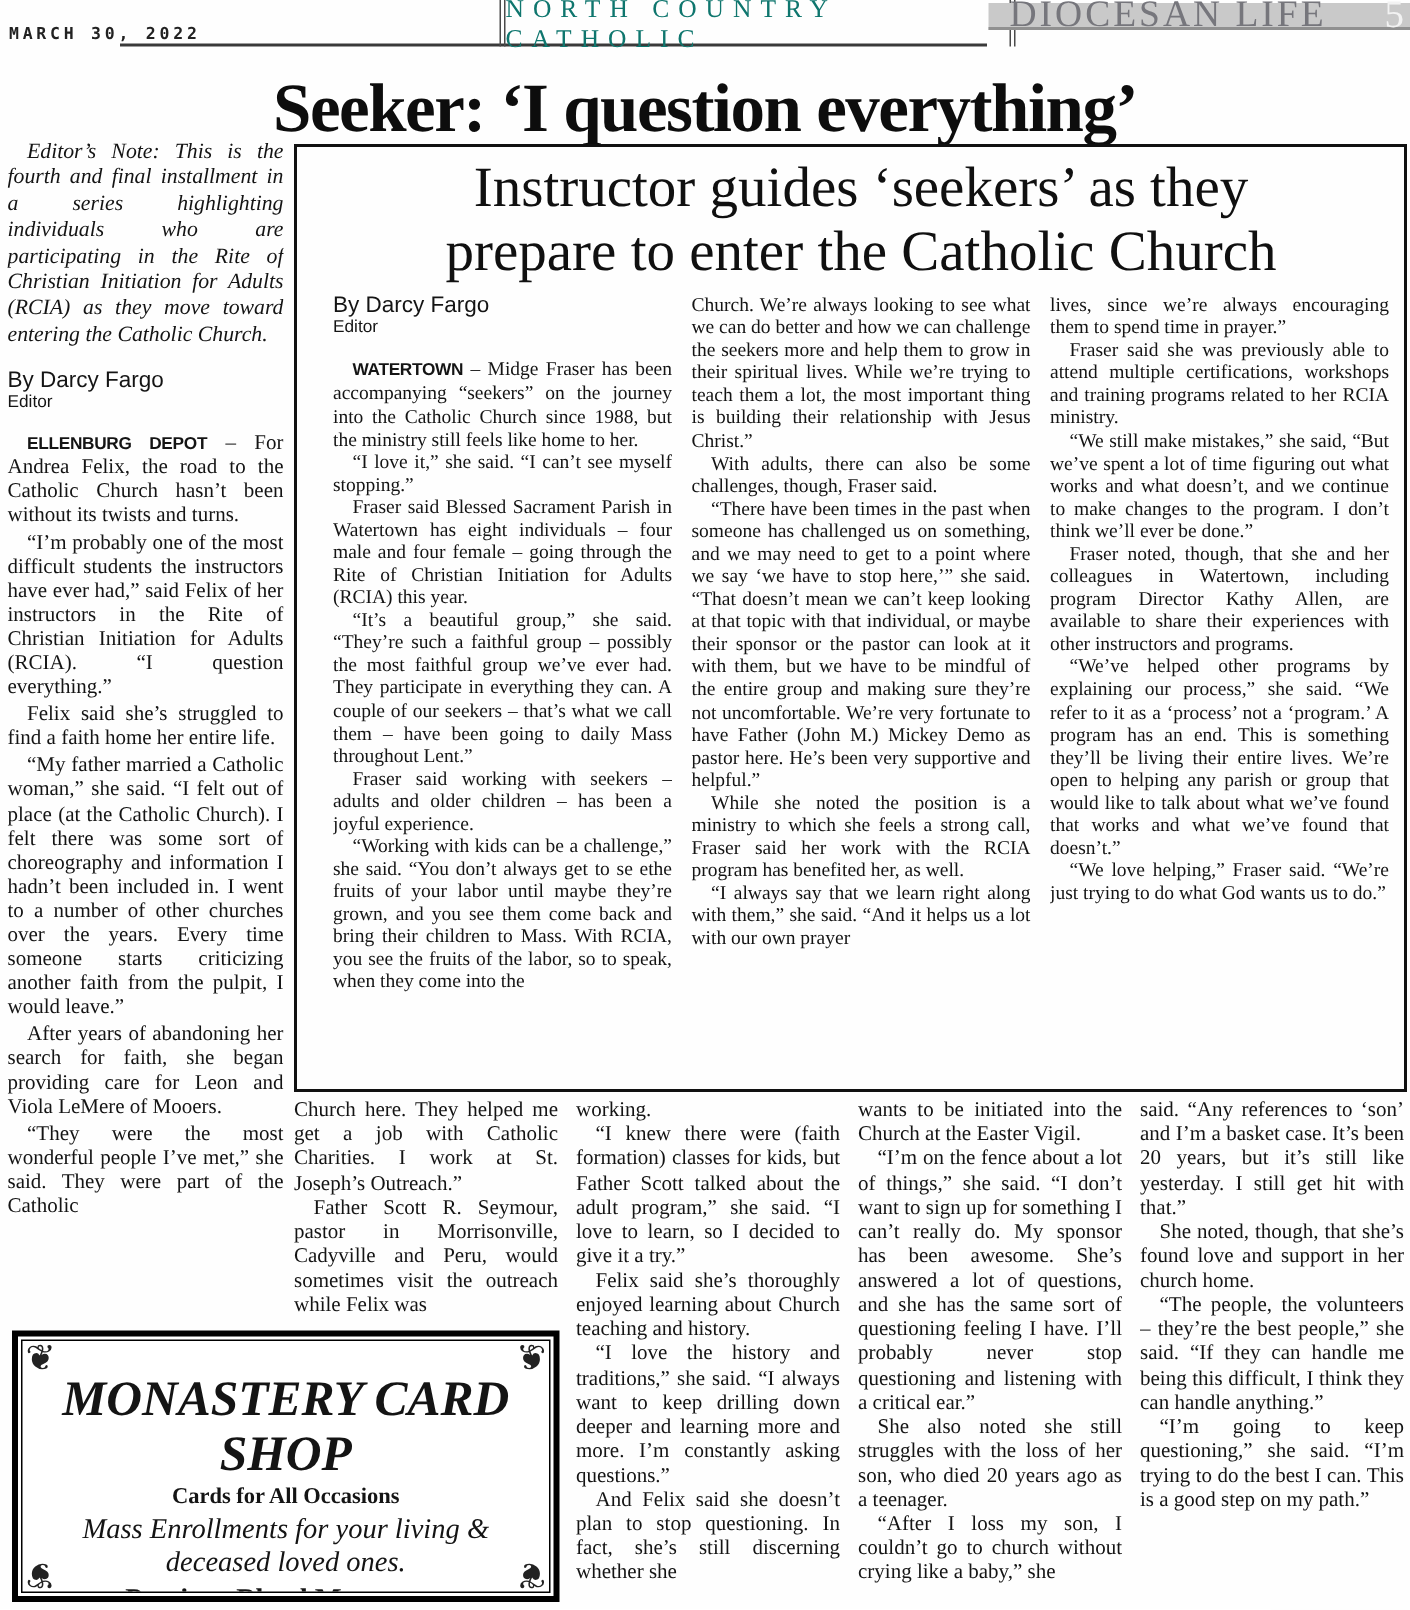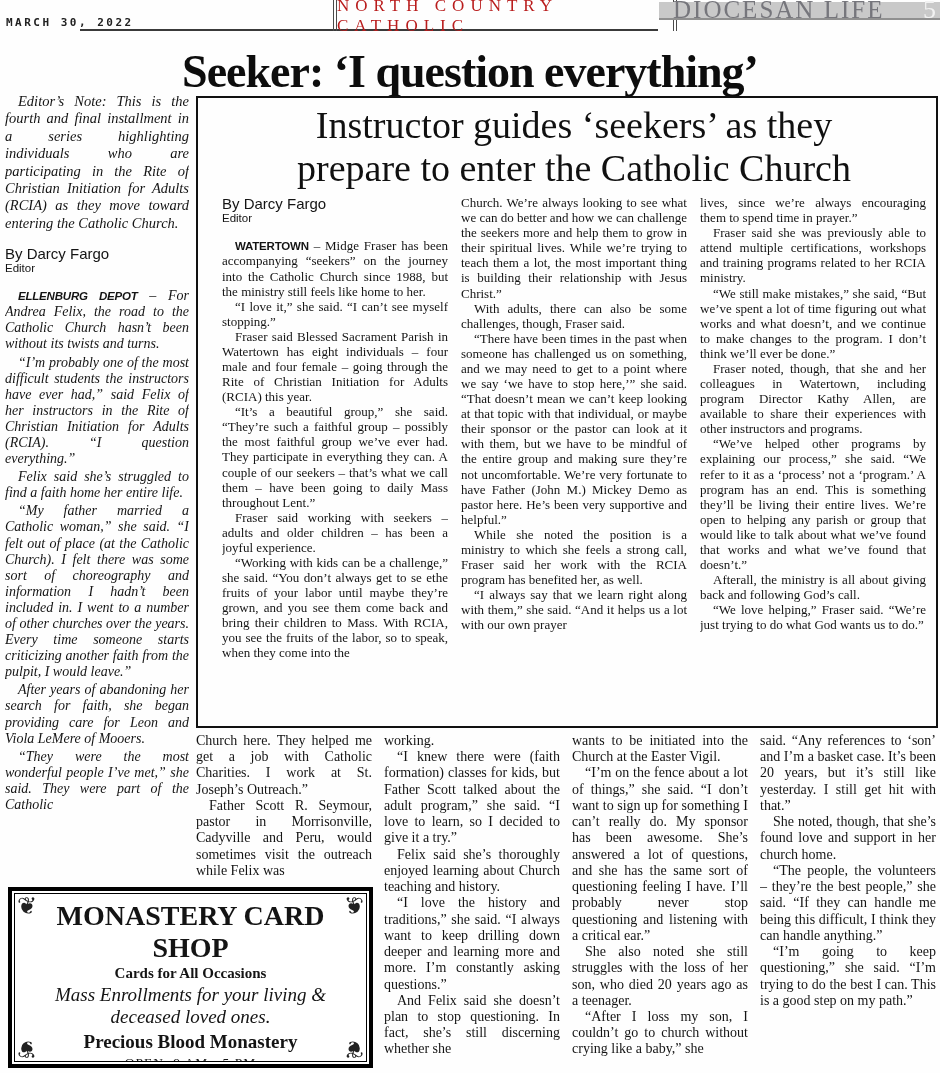--- a/index.html
+++ b/index.html
@@ -8,21 +8,21 @@
   .page { position:absolute; inset:0; background:#fefefe; }
 
   
   .header { position:absolute; top:0; left:0; width:940px; height:33px; }
   .date { position:absolute; left:6px; top:16px; font-family:"DejaVu Sans Mono", monospace;
           font-size:11px; font-weight:bold; letter-spacing:2.5px; color:#222; }
   .header-rule { position:absolute; left:80px; top:29px; width:578px; border-top:2px solid #3a3a3a; }
   .masthead { position:absolute; left:333px; top:0; width:344px; height:31px;
               border-left:4px double #4a4a4a; border-right:4px double #4a4a4a;
               display:flex; align-items:center; justify-content:center;
-              font-size:17px; letter-spacing:6px; color:#b91c1c; }
+              font-size:17px; letter-spacing:6px; color:#0f766e; }
   .section-banner { position:absolute; left:659px; top:2px; width:281px; height:18px;
                     background:#c9c9c9; border-bottom:2px solid #909090;
                     display:flex; align-items:center; justify-content:space-between; padding:0 4px 0 14px; }
   .section-title { font-size:25px; letter-spacing:2px; color:#76767c; }
   .page-number { font-size:26px; color:#f2f2f2; }
 
   
   .main-headline { position:absolute; top:45px; left:0; width:940px; text-align:center;
                    font-size:46px; font-weight:bold; letter-spacing:-1px; color:#0d0d0d; }
 
@@ -30,21 +30,21 @@
   p.art { font-size:14px; line-height:1.15; text-align:justify; text-indent:13px; }
   p.noindent { text-indent:0; }
   .dateline { font-family:"Liberation Sans", sans-serif; font-weight:bold; font-size:11.5px; letter-spacing:-0.2px; }
   .byline-by { font-family:"Liberation Sans", sans-serif; font-weight:normal; font-size:15px; }
   .byline-title { font-family:"Liberation Sans", sans-serif; font-size:11.5px; }
 
   
   .left-col { position:absolute; left:5px; top:93px; width:184px; height:786px; overflow:hidden; }
   .editors-note { font-style:italic; font-size:14.5px; line-height:1.2; text-align:justify; text-indent:13px; }
   .left-col .byline { margin-top:13px; }
-  .left-col p.art { margin-top:2px;font-style:italic; }
+  .left-col p.art { margin-top:2px; }
   .left-col p.first { margin-top:14px; }
 
   
   .article-box { position:absolute; left:196px; top:96px; width:742px; height:632px;
                  border:2px solid #111; padding:6px 10px 4px 24px; overflow:hidden; }
   .box-headline { text-align:center; font-size:38px; line-height:1.12; color:#101010; letter-spacing:0; }
   .box-cols { display:flex; gap:13px; margin-top:6px; }
   .box-col { width:232px; height:506px; overflow:hidden; }
   .box-col p.art { font-size:13px; line-height:1.16; }
   .box-byline { margin-bottom:14px; }
@@ -57,21 +57,21 @@
   
   .ad { position:absolute; left:8px; top:887px; width:365px; height:181px;
         border:4px solid #000; background:#fff; }
   .ad-inner { position:absolute; inset:2px; border:1.5px solid #000; padding:4px 6px 2px 6px;
               text-align:center; overflow:hidden; }
   .ad-corner { position:absolute; font-size:24px; color:#222; line-height:1; }
   .ad-corner.tl { left:2px; top:0; }
   .ad-corner.tr { right:2px; top:0; transform:scaleX(-1); }
   .ad-corner.bl { left:2px; bottom:0; transform:scaleY(-1); }
   .ad-corner.br { right:2px; bottom:0; transform:scale(-1,-1); }
-  .ad-title { font-size:28px; font-weight:bold; letter-spacing:0; margin-top:2px; }
+  .ad-title { font-size:33px; font-weight:bold; font-style:italic; letter-spacing:0; margin-top:17px; }
   .ad-subtitle { font-size:15px; font-weight:bold; margin-top:1px; }
   .ad-tagline { font-size:19px; font-style:italic; margin-top:2px; }
   .ad-name { font-size:19px; font-weight:bold; margin-top:3px; }
   .ad-hours { font-size:13.5px; letter-spacing:1px; margin-top:2px; line-height:1.15; }
   .ad-address { font-size:15px; letter-spacing:0.5px; margin-top:2px; }
   .ad-phone { font-size:16px; font-weight:bold; letter-spacing:1px; margin-top:2px; }
 </style>
 </head>
 <body>
 
@@ -127,21 +127,20 @@
         <p class="art">“There have been times in the past when someone has challenged us on something, and we may need to get to a point where we say ‘we have to stop here,’” she said. “That doesn’t mean we can’t keep looking at that topic with that individual, or maybe their sponsor or the pastor can look at it with them, but we have to be mindful of the entire group and making sure they’re not uncomfortable. We’re very fortunate to have Father (John M.) Mickey Demo as pastor here. He’s been very supportive and helpful.”</p>
         <p class="art">While she noted the position is a ministry to which she feels a strong call, Fraser said her work with the RCIA program has benefited her, as well.</p>
         <p class="art">“I always say that we learn right along with them,” she said. “And it helps us a lot with our own prayer</p>
       </div>
       <div class="box-col">
         <p class="art noindent">lives, since we’re always encouraging them to spend time in prayer.”</p>
         <p class="art">Fraser said she was previously able to attend multiple certifications, workshops and training programs related to her RCIA ministry.</p>
         <p class="art">“We still make mistakes,” she said, “But we’ve spent a lot of time figuring out what works and what doesn’t, and we continue to make changes to the program. I don’t think we’ll ever be done.”</p>
         <p class="art">Fraser noted, though, that she and her colleagues in Watertown, including program Director Kathy Allen, are available to share their experiences with other instructors and programs.</p>
         <p class="art">“We’ve helped other programs by explaining our process,” she said. “We refer to it as a ‘process’ not a ‘program.’ A program has an end. This is something they’ll be living their entire lives. We’re open to helping any parish or group that would like to talk about what we’ve found that works and what we’ve found that doesn’t.”</p>
-        <p class="art">Afterall, the ministry is all about giving back and following God’s call.</p>
         <p class="art">“We love helping,” Fraser said. “We’re just trying to do what God wants us to do.”</p>
       </div>
     </div>
   </div>
 
   <div class="cont">
     <div class="cont-col">
       <p class="art noindent">Church here. They helped me get a job with Catholic Charities. I work at St. Joseph’s Outreach.”</p>
       <p class="art">Father Scott R. Seymour, pastor in Morrisonville, Cadyville and Peru, would sometimes visit the outreach while Felix was</p>
     </div>

